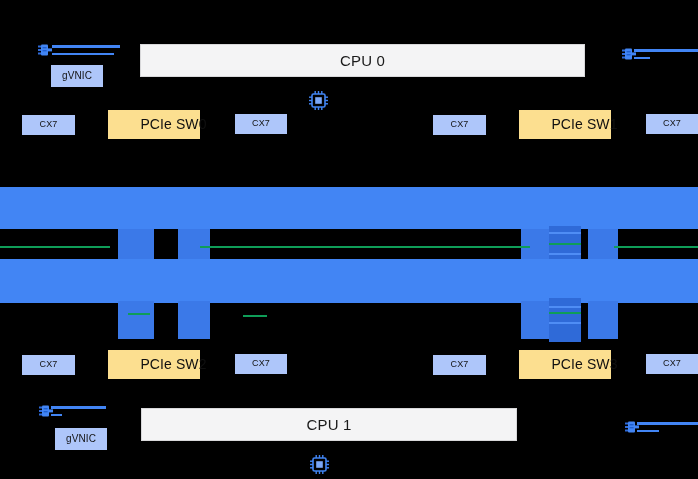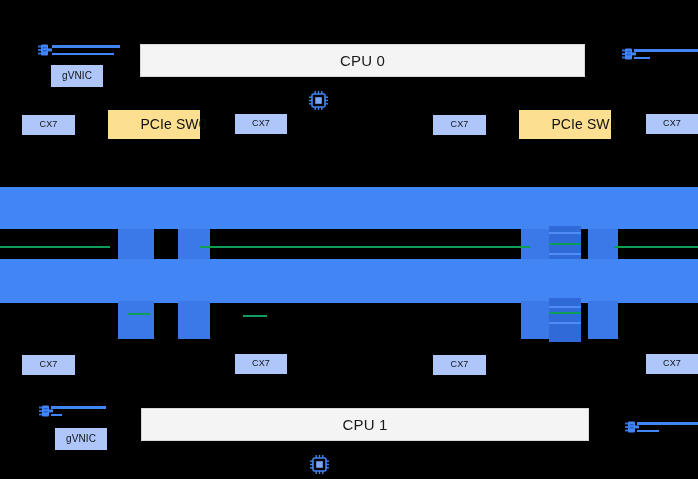--- a/index.html
+++ b/index.html
@@ -193,45 +193,47 @@
     <div class="abs hline-blue" style="left:549px; top:8px; width:32px; height:2px;"></div>
     <div class="abs hline-blue" style="left:549px; top:24px; width:32px; height:2px;"></div>
 
     <div class="abs hline-green" style="left:128px; top:15px; width:22px; height:2px;"></div>
     <div class="abs hline-green" style="left:243px; top:17px; width:24px; height:2px;"></div>
     <div class="abs hline-green" style="left:549px; top:14px; width:32px; height:2px;"></div>
   </div>
 
   <div class="abs node node-cx7" style="left:22px; top:316px; width:53px; height:20px;">CX7</div>
 
+  <div class="abs node node-sw" style="left:108px; top:311px; width:92px; height:29px;">PCIe SW2</div>
 
   <div class="abs node node-cx7" style="left:235px; top:315px; width:52px; height:20px;">CX7</div>
 
   <div class="abs node node-cx7" style="left:433px; top:316px; width:53px; height:20px;">CX7</div>
 
+  <div class="abs node node-sw" style="left:519px; top:311px; width:92px; height:29px;">PCIe SW3</div>
 
   <div class="abs node node-cx7" style="left:646px; top:315px; width:52px; height:20px;">CX7</div>
 
   <div class="abs" style="left:39px; top:365px; width:14px; height:14px;">
     <svg width="14" height="14" viewBox="0 0 14 14">
       <rect x="0" y="2.5" width="3" height="2" fill="#2f6ad8"></rect>
       <rect x="0" y="6" width="3" height="2" fill="#2f6ad8"></rect>
       <rect x="0" y="9.5" width="3" height="2" fill="#2f6ad8"></rect>
       <rect x="3" y="1.5" width="7" height="11" rx="1" fill="#4285f4"></rect>
       <rect x="4.6" y="4" width="4" height="1.4" fill="#1f5fd0"></rect>
       <rect x="4.6" y="7" width="4" height="1.4" fill="#1f5fd0"></rect>
       <rect x="10" y="5.4" width="4" height="3" fill="#4285f4"></rect>
     </svg>
   </div>
   <div class="abs nic-line" style="left:51px; top:367px; width:55px; height:3px;"></div>
   <div class="abs nic-line-thin" style="left:51px; top:375px; width:11px; height:2px;"></div>
 
   <div class="abs node node-gvnic" style="left:55px; top:389px; width:52px; height:22px;">gVNIC</div>
 
-  <div class="abs cpu-box" style="left:141px; top:369px; width:448px; height:33px;">
+  <div class="abs cpu-box" style="left:141px; top:369px; width:376px; height:33px;">
     <span class="abs" style="left:168px; top:7px; width:19px; height:19px;">
       <svg width="19" height="19" viewBox="0 0 19 19">
         <g fill="#4285f4">
           <rect x="5.5" y="0" width="1.4" height="3"></rect>
           <rect x="8.8" y="0" width="1.4" height="3"></rect>
           <rect x="12.1" y="0" width="1.4" height="3"></rect>
           <rect x="5.5" y="16" width="1.4" height="3"></rect>
           <rect x="8.8" y="16" width="1.4" height="3"></rect>
           <rect x="12.1" y="16" width="1.4" height="3"></rect>
           <rect x="0" y="5.5" width="3" height="1.4"></rect>

